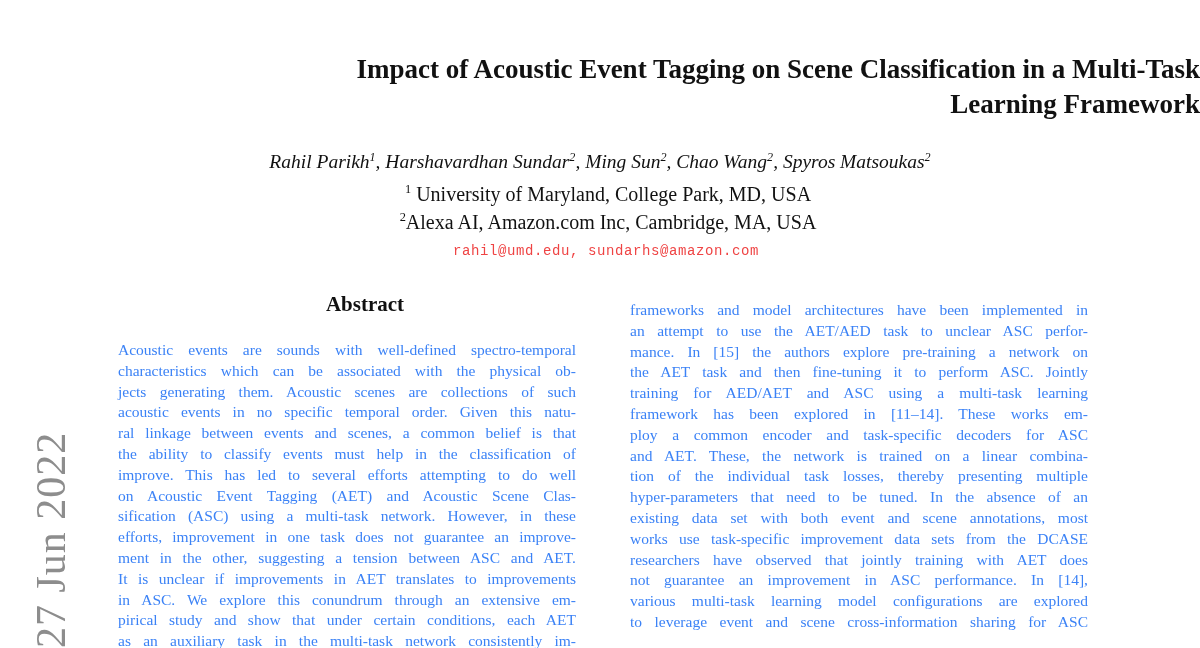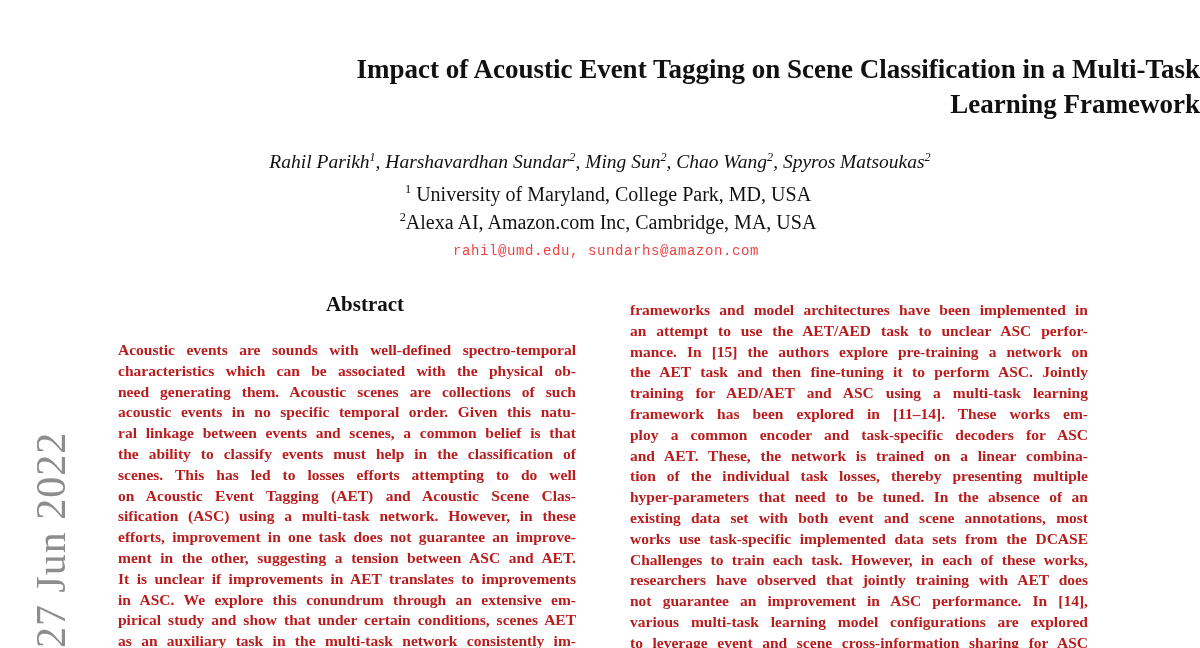--- a/index.html
+++ b/index.html
@@ -91,24 +91,23 @@
     width: 458px;
   }
   .col-left  { top: 340px; left: 118px; }
   .col-right { top: 300px; left: 630px; }
   .line {
     font-size: 15.5px;
     line-height: 20.8px;
     height: 20.8px;
     text-align: justify;
     text-align-last: justify;
-    color: #b91c1c;
+    color: #3b82f6;
     overflow: visible;
     white-space: nowrap;
-    font-weight: bold;
   }
 </style>
 </head>
 <body>
 
 <div class="page">
 
   <div class="arxiv-stamp">27 Jun 2022</div>
 
   <div class="title">
@@ -123,48 +122,47 @@
     <div class="affil"><sup>2</sup>Alexa AI, Amazon.com Inc, Cambridge, MA, USA</div>
   </div>
 
   <div class="emails">rahil@umd.edu, sundarhs@amazon.com</div>
 
   <div class="abstract-heading">Abstract</div>
 
   <div class="col col-left">
       <div class="line">Acoustic events are sounds with well-defined spectro-temporal</div>
       <div class="line">characteristics which can be associated with the physical ob-</div>
-      <div class="line">need generating them. Acoustic scenes are collections of such</div>
+      <div class="line">jects generating them. Acoustic scenes are collections of such</div>
       <div class="line">acoustic events in no specific temporal order. Given this natu-</div>
       <div class="line">ral linkage between events and scenes, a common belief is that</div>
       <div class="line">the ability to classify events must help in the classification of</div>
-      <div class="line">scenes. This has led to losses efforts attempting to do well</div>
+      <div class="line">improve. This has led to several efforts attempting to do well</div>
       <div class="line">on Acoustic Event Tagging (AET) and Acoustic Scene Clas-</div>
       <div class="line">sification (ASC) using a multi-task network. However, in these</div>
       <div class="line">efforts, improvement in one task does not guarantee an improve-</div>
       <div class="line">ment in the other, suggesting a tension between ASC and AET.</div>
       <div class="line">It is unclear if improvements in AET translates to improvements</div>
       <div class="line">in ASC. We explore this conundrum through an extensive em-</div>
-      <div class="line">pirical study and show that under certain conditions, scenes AET</div>
+      <div class="line">pirical study and show that under certain conditions, each AET</div>
       <div class="line">as an auxiliary task in the multi-task network consistently im-</div>
     </div>
 
   <div class="col col-right">
       <div class="line">frameworks and model architectures have been implemented in</div>
       <div class="line">an attempt to use the AET/AED task to unclear ASC perfor-</div>
       <div class="line">mance. In [15] the authors explore pre-training a network on</div>
       <div class="line">the AET task and then fine-tuning it to perform ASC. Jointly</div>
       <div class="line">training for AED/AET and ASC using a multi-task learning</div>
       <div class="line">framework has been explored in [11–14]. These works em-</div>
       <div class="line">ploy a common encoder and task-specific decoders for ASC</div>
       <div class="line">and AET. These, the network is trained on a linear combina-</div>
       <div class="line">tion of the individual task losses, thereby presenting multiple</div>
       <div class="line">hyper-parameters that need to be tuned. In the absence of an</div>
       <div class="line">existing data set with both event and scene annotations, most</div>
-      <div class="line">works use task-specific implemented data sets from the DCASE</div>
-      <div class="line">Challenges to train each task. However, in each of these works,</div>
+      <div class="line">works use task-specific improvement data sets from the DCASE</div>
       <div class="line">researchers have observed that jointly training with AET does</div>
       <div class="line">not guarantee an improvement in ASC performance. In [14],</div>
       <div class="line">various multi-task learning model configurations are explored</div>
       <div class="line">to leverage event and scene cross-information sharing for ASC</div>
     </div>
 
 </div>
 
 </body></html>

